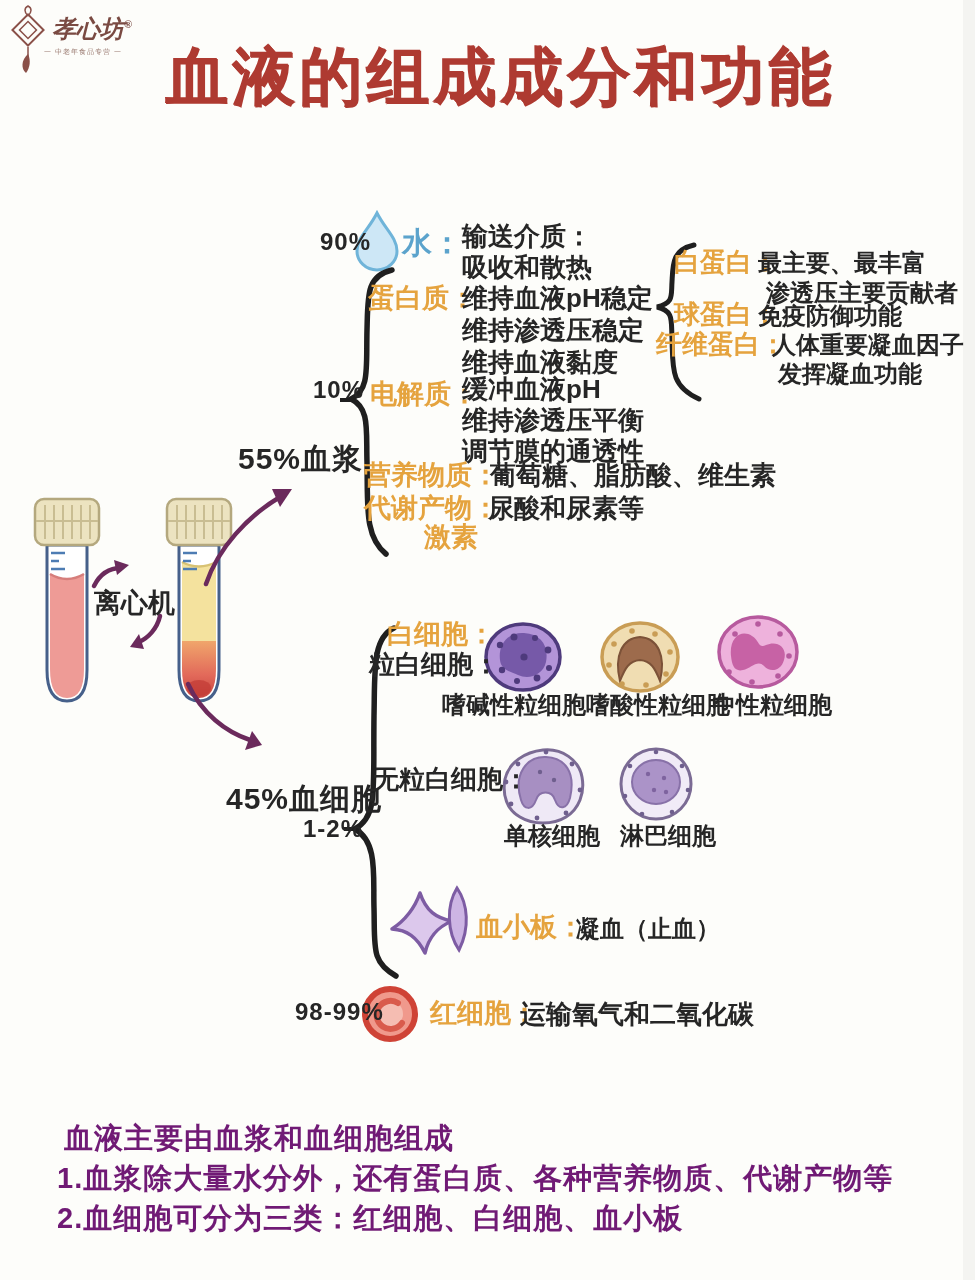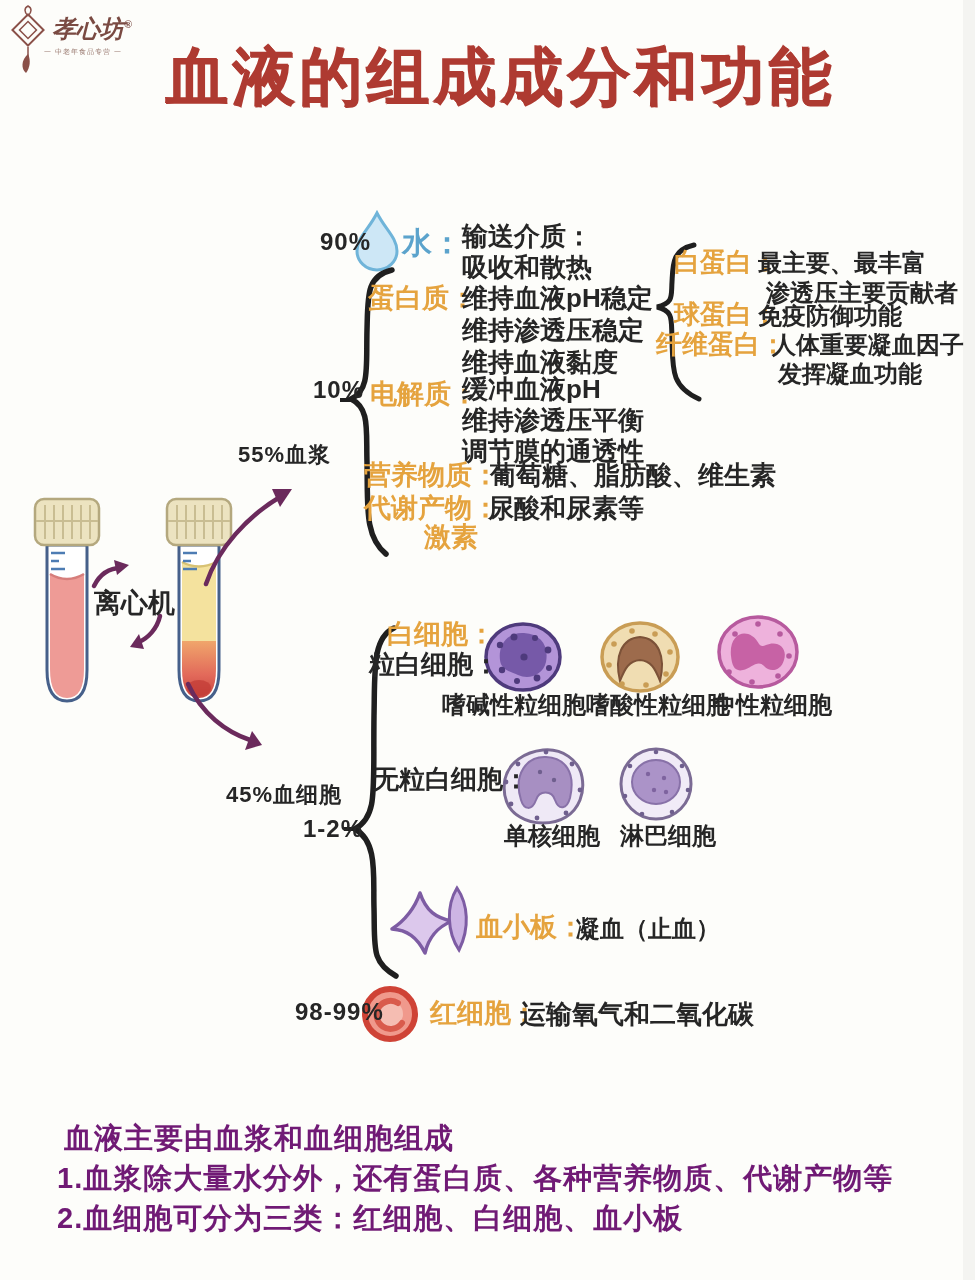--- a/index.html
+++ b/index.html
@@ -11,21 +11,21 @@
   #canvas{position:absolute;inset:0;width:975px;height:1280px;}
   svg.layer{position:absolute;left:0;top:0;width:975px;height:1280px;}
   .t{position:absolute;font-weight:bold;color:var(--c-text,#262626);white-space:nowrap;line-height:1.15;}
   .orange{color:var(--c-orange,#e5a33e);}
   .blue{color:var(--c-blue,#5ba3cc);}
   .pct{font-size:24px;letter-spacing:1px;}
   .f26{font-size:26px;}
   .f27{font-size:27px;}
   .f24{font-size:24px;}
   .f23{font-size:23px;}
-  .big{font-size:22px;letter-spacing:1px;}
+  .big{font-size:30px;letter-spacing:1px;}
   .title{
     left:130px;top:40px;width:740px;text-align:center;
     font-size:63px;font-weight:900;letter-spacing:4px;
     color:var(--c-title,#ae3a31);
     text-shadow:1px 1px 0 var(--c-title,#ae3a31);
   }
   .brand{left:52px;top:16px;font-size:24px;color:#7a4a42;font-family:"Liberation Serif","DejaVu Serif",serif;font-style:italic;}
   .brand sup{font-size:11px;}
   .tagline{left:44px;top:48px;font-size:7px;color:#9a7a70;letter-spacing:1px;font-weight:normal;}
   .footer{font-size:29px;letter-spacing:1px;color:#701a75;}

